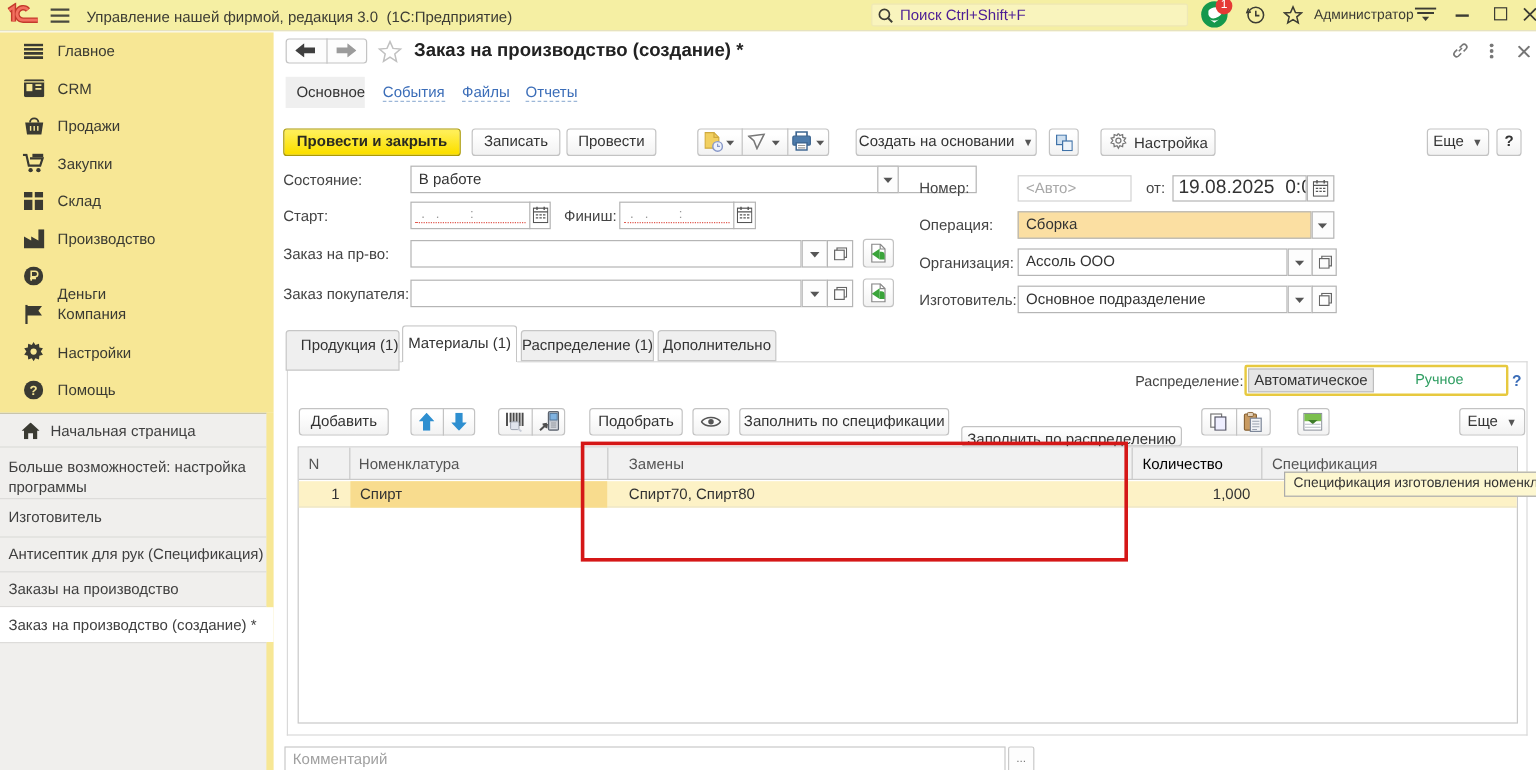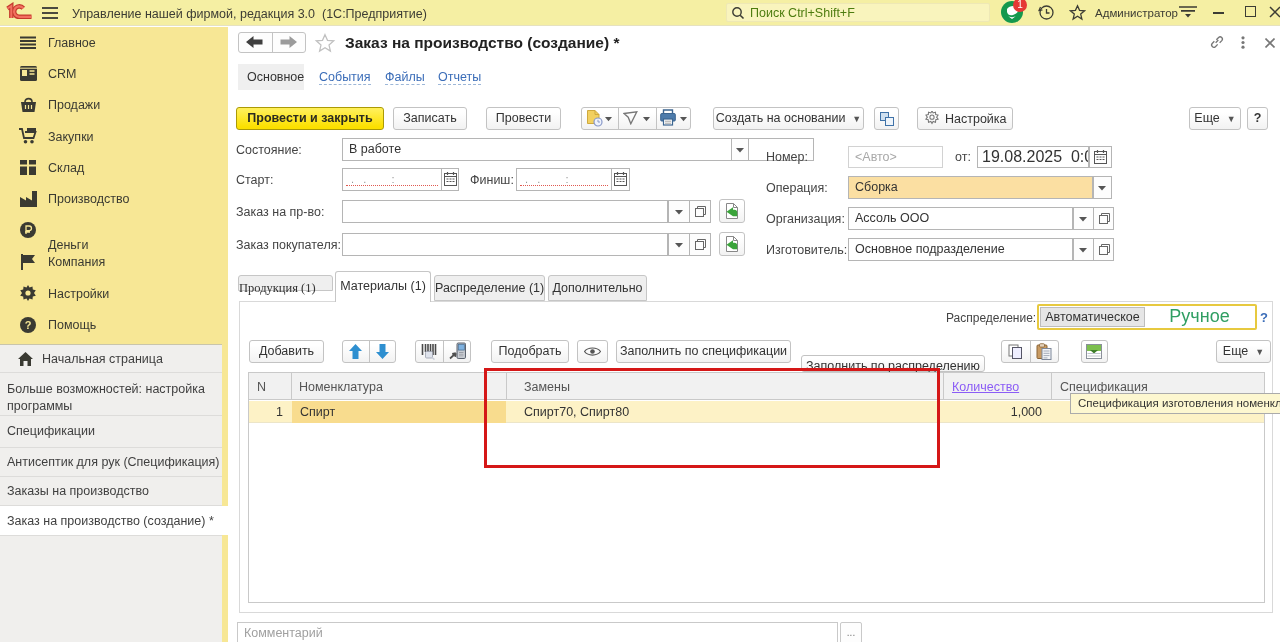--- a/index.html
+++ b/index.html
@@ -26,21 +26,21 @@
 <svg class="abs" style="left:42px;top:6px;" width="16" height="14" viewBox="0 0 16 14">
 <path d="M0 2h16M0 7h16M0 12h16" stroke="#4a4a40" stroke-width="2"></path>
 </svg>
 <div class="lbl" style="left:72px;top:6.5px;color:#3c3c34;font-size:12.5px;">Управление нашей фирмой, редакция 3.0&nbsp; (1С:Предприятие)</div>
 
 <div class="abs" style="left:726px;top:3px;width:264px;height:19px;background:#f9f4bd;border:1px solid #eee8b5;border-radius:2px;"></div>
 <svg class="abs" style="left:731px;top:6px;" width="14" height="14" viewBox="0 0 14 14">
 <circle cx="6" cy="6" r="4.2" stroke="#3c3c34" stroke-width="1.4" fill="none"></circle>
 <path d="M9.2 9.2 L12.5 12.5" stroke="#3c3c34" stroke-width="1.6"></path>
 </svg>
-<div class="lbl" style="left:750px;top:6px;color:#4d7c0f;">Поиск Ctrl+Shift+F</div>
+<div class="lbl" style="left:750px;top:6px;color:#4c1d95;">Поиск Ctrl+Shift+F</div>
 
 <div class="abs" style="left:1001px;top:1px;width:22px;height:22px;border-radius:50%;background:#15984d;"></div>
 <svg class="abs" style="left:1001px;top:1px;" width="22" height="22" viewBox="0 0 22 22">
 <path d="M6 8 C8 4.5 15 4 17 7 C18.5 9.5 16 13 12 14 C9 15 6.5 13.5 6 11 Z" fill="#fff"></path>
 <path d="M7 15 C9 16.5 13 16.5 15 15 L11 18 Z" fill="#fff"></path>
 </svg>
 <div class="abs" style="left:1013px;top:-2px;width:14px;height:14px;border-radius:50%;background:#e53935;color:#fff;font-size:10px;text-align:center;line-height:14px;font-family:'Liberation Sans';">1</div>
 
 <svg class="abs" style="left:1038px;top:4px;" width="17" height="17" viewBox="0 0 17 17">
 <circle cx="8.5" cy="8.5" r="6.5" stroke="#3c3c34" stroke-width="1.3" fill="none"></circle>
@@ -134,21 +134,21 @@
 <div class="abs" style="left:0;top:344px;width:228px;height:298px;background:#f7e795;"></div>
 <div class="abs" style="left:0;top:344px;width:222px;height:298px;background:#f0efed;border-top:1px solid #c9c5ab;"></div>
 <div id="win-items">
 <svg class="abs" style="left:18px;top:352px;" width="15" height="14" viewBox="0 0 15 14">
       <path d="M7.5 0 L15 7 L13 7 L13 14 L9.5 14 L9.5 9 L5.5 9 L5.5 14 L2 14 L2 7 L0 7 Z" fill="#3a3a32"></path>
     </svg>
 <div class="lbl" style="left:42px;top:352px;color:#3f3f3f;">Начальная страница</div>
 <div class="abs" style="left:0;top:372px;width:222px;height:1px;background:#dddcda;"></div>
 <div class="lbl" style="left:7px;top:381px;color:#3f3f3f;line-height:17px;">Больше возможностей: настройка<br>программы</div>
 <div class="abs" style="left:0;top:415px;width:222px;height:1px;background:#dddcda;"></div>
-<div class="lbl" style="left:7px;top:424px;color:#3f3f3f;">Спецификации</div>
+<div class="lbl" style="left:7px;top:424px;color:#3f3f3f;">Изготовитель</div>
 <div class="abs" style="left:0;top:447px;width:222px;height:1px;background:#dddcda;"></div>
 <div class="lbl" style="left:7px;top:455px;color:#3f3f3f;">Антисептик для рук (Спецификация)</div>
 <div class="abs" style="left:0;top:476px;width:222px;height:1px;background:#dddcda;"></div>
 <div class="lbl" style="left:7px;top:484px;color:#3f3f3f;">Заказы на производство</div>
 <div class="abs" style="left:0;top:505px;width:222px;height:1px;background:#dddcda;"></div>
 <div class="abs" style="left:0;top:506px;width:228px;height:29px;background:#fff;"></div>
 <div class="lbl" style="left:7px;top:514px;color:#3f3f3f;">Заказ на производство (создание) *</div>
 <div class="abs" style="left:0;top:535px;width:222px;height:1px;background:#dddcda;"></div>
 </div>
 
@@ -179,21 +179,21 @@
     </svg>
 
 <div class="abs" style="left:238px;top:64px;width:66px;height:26px;background:#efefef;"></div>
 <div class="lbl" style="left:247px;top:70px;color:#333;">Основное</div>
 <div class="lbl" style="left:319px;top:70px;color:#3b6db8;border-bottom:1px dashed #9db7d8;">События</div>
 <div class="lbl" style="left:385px;top:70px;color:#3b6db8;border-bottom:1px dashed #9db7d8;">Файлы</div>
 <div class="lbl" style="left:438px;top:70px;color:#3b6db8;border-bottom:1px dashed #9db7d8;">Отчеты</div>
 
 <div class="btn" style="left:236px;top:107px;width:148px;height:23px;background:linear-gradient(#ffef55 10%, #fce000 90%);border-color:#ab9a05;line-height:21px;font-weight:bold;color:#2a2a20;">Провести и закрыть</div>
 <div class="btn" style="left:393px;top:107px;width:74px;height:23px;line-height:21px;">Записать</div>
-<div class="btn" style="left:486px;top:107px;width:75px;height:23px;line-height:21px;">Провести</div>
+<div class="btn" style="left:472px;top:107px;width:75px;height:23px;line-height:21px;">Провести</div>
 
 <div class="btn" style="left:581px;top:107px;width:110px;height:23px;"></div>
 <div class="abs" style="left:618px;top:107px;width:1px;height:23px;background:#c3c3c3;"></div>
 <div class="abs" style="left:656px;top:107px;width:1px;height:23px;background:#c3c3c3;"></div>
 <svg class="abs" style="left:587px;top:110px;" width="16" height="17" viewBox="0 0 16 17">
       <path d="M0.5 0.5 h7.5 l4 4 v9 h-11.5 Z" fill="#f2d060" stroke="#cfa93e" stroke-width="1"></path>
       <path d="M8 0.5 v4 h4" fill="none" stroke="#cfa93e" stroke-width="1"></path>
       <circle cx="11" cy="12" r="4" fill="#eef2fb" stroke="#8898c8" stroke-width="1.2"></circle>
       <path d="M11 9.8 v2.2 h2" stroke="#8898c8" stroke-width="1" fill="none"></path>
     </svg>
@@ -341,29 +341,29 @@
       <path d="M2.5 2.5 V0.5 H10.5 V8.5 H8.5" fill="none" stroke="#666" stroke-width="1"></path>
     </svg>
 </div>
 
 <div id="lower">
 
 <div class="abs" style="left:239px;top:301px;width:1034px;height:312px;border:1px solid #d9d9d9;border-top:none;"></div>
 <div class="abs" style="left:239px;top:301px;width:96px;height:1px;background:#d9d9d9;"></div>
 <div class="abs" style="left:431px;top:301px;width:842px;height:1px;background:#d9d9d9;"></div>
 
-<div class="abs" style="left:238px;top:275px;width:95px;height:16px;background:#efefef;border:1px solid #c6c6c6;border-radius:3px 3px 0 0;font-size:12.5px;color:#333;text-align:left;line-height:25px;font-family:Liberation Serif, serif;">Продукция (1)</div>
+<div class="abs" style="left:238px;top:275px;width:95px;height:34px;background:#efefef;border:1px solid #c6c6c6;border-radius:3px 3px 0 0;font-size:12.5px;color:#333;text-align:right;line-height:25px;">Продукция (1)</div>
 <div class="abs" style="left:335px;top:271px;width:96px;height:31px;background:#fff;border:1px solid #c6c6c6;border-bottom:none;border-radius:3px 3px 0 0;font-size:12.5px;color:#333;text-align:center;line-height:29px;">Материалы (1)</div>
 <div class="abs" style="left:434px;top:275px;width:111px;height:26px;background:#efefef;border:1px solid #c6c6c6;border-radius:3px 3px 0 0;font-size:12.5px;color:#333;text-align:left;line-height:25px;white-space:nowrap;overflow:hidden;">Распределение (1)</div>
 <div class="abs" style="left:548px;top:275px;width:99px;height:26px;background:#efefef;border:1px solid #c6c6c6;border-radius:3px 3px 0 0;font-size:12.5px;color:#333;text-align:center;line-height:25px;">Дополнительно</div>
 
 <div class="lbl" style="left:946px;top:311px;font-size:12px;">Распределение:</div>
 <div class="abs" style="left:1037px;top:304px;width:220px;height:26px;border:2px solid #e7c93f;border-radius:2px;background:#fff;"></div>
 <div class="abs" style="left:1040px;top:307px;width:105px;height:20px;background:#e6e6e6;border:1px solid #bdbdbd;font-size:12.5px;color:#333;text-align:center;line-height:19px;">Автоматическое</div>
-<div class="abs" style="left:1146px;top:307px;width:107px;height:20px;background:#fff;font-size:18px;color:#2f9e62;text-align:center;line-height:19px;">Ручное</div>
+<div class="abs" style="left:1146px;top:307px;width:107px;height:20px;background:#fff;font-size:12px;color:#2f9e62;text-align:center;line-height:19px;">Ручное</div>
 <div class="abs" style="left:1260px;top:310px;font-size:13px;font-weight:bold;color:#3b6db8;">?</div>
 
 <div class="btn" style="left:249px;top:340px;width:75px;height:23px;line-height:21px;">Добавить</div>
 <div class="btn" style="left:342px;top:340px;width:54px;height:23px;"></div>
 <div class="abs" style="left:369px;top:340px;width:1px;height:23px;background:#c3c3c3;"></div>
 <svg class="abs" style="left:349px;top:344px;" width="13" height="15" viewBox="0 0 13 15">
       <path d="M6.5 0 L13 7 L9.5 7 L9.5 15 L3.5 15 L3.5 7 L0 7 Z" fill="#2e8fd0"></path>
     </svg>
 <svg class="abs" style="left:376px;top:344px;" width="13" height="15" viewBox="0 0 13 15">
       <path d="M6.5 15 L0 8 L3.5 8 L3.5 0 L9.5 0 L9.5 8 L13 8 Z" fill="#2e8fd0"></path>
@@ -413,21 +413,21 @@
 
 <div class="abs" style="left:248px;top:372px;width:1017px;height:231px;border:1px solid #c9c9c9;background:#fff;"></div>
 <div class="abs" style="left:249px;top:373px;width:1015px;height:27px;background:#f1f1f1;border-bottom:1px solid #c9c9c9;"></div>
 <div class="abs" style="left:291px;top:373px;width:1px;height:27px;background:#c9c9c9;"></div>
 <div class="abs" style="left:506px;top:373px;width:1px;height:27px;background:#c9c9c9;"></div>
 <div class="abs" style="left:943px;top:373px;width:1px;height:27px;background:#c9c9c9;"></div>
 <div class="abs" style="left:1051px;top:373px;width:1px;height:27px;background:#c9c9c9;"></div>
 <div class="lbl" style="left:257px;top:380px;color:#555;">N</div>
 <div class="lbl" style="left:299px;top:380px;color:#555;">Номенклатура</div>
 <div class="lbl" style="left:524px;top:380px;color:#555;">Замены</div>
-<div class="lbl" style="left:952px;top:380px;color:#8b5cf6;text-decoration:underline;">Количество</div>
+<div class="lbl" style="left:952px;top:380px;color:#000000;">Количество</div>
 <div class="lbl" style="left:1060px;top:380px;color:#555;">Спецификация</div>
 
 <div class="abs" style="left:249px;top:401px;width:1015px;height:22px;background:#fdf2c6;border-bottom:1px solid #ece5c8;"></div>
 <div class="abs" style="left:292px;top:401px;width:214px;height:22px;background:#f8dc8e;"></div>
 <div class="abs" style="left:249px;top:405px;width:34px;font-size:12.5px;color:#333;text-align:right;">1</div>
 <div class="lbl" style="left:300px;top:405px;color:#333;">Спирт</div>
 <div class="lbl" style="left:524px;top:405px;color:#333;">Спирт70, Спирт80</div>
 <div class="abs" style="left:942px;top:405px;width:100px;font-size:12.5px;color:#333;text-align:right;">1,000</div>
 
 <div class="abs" style="left:1070px;top:393px;width:216px;height:21px;background:#fdf7d0;border:1px solid #ababab;font-size:11.5px;color:#333;line-height:19px;padding-left:7px;overflow:hidden;white-space:nowrap;">Спецификация изготовления номенкла</div>

